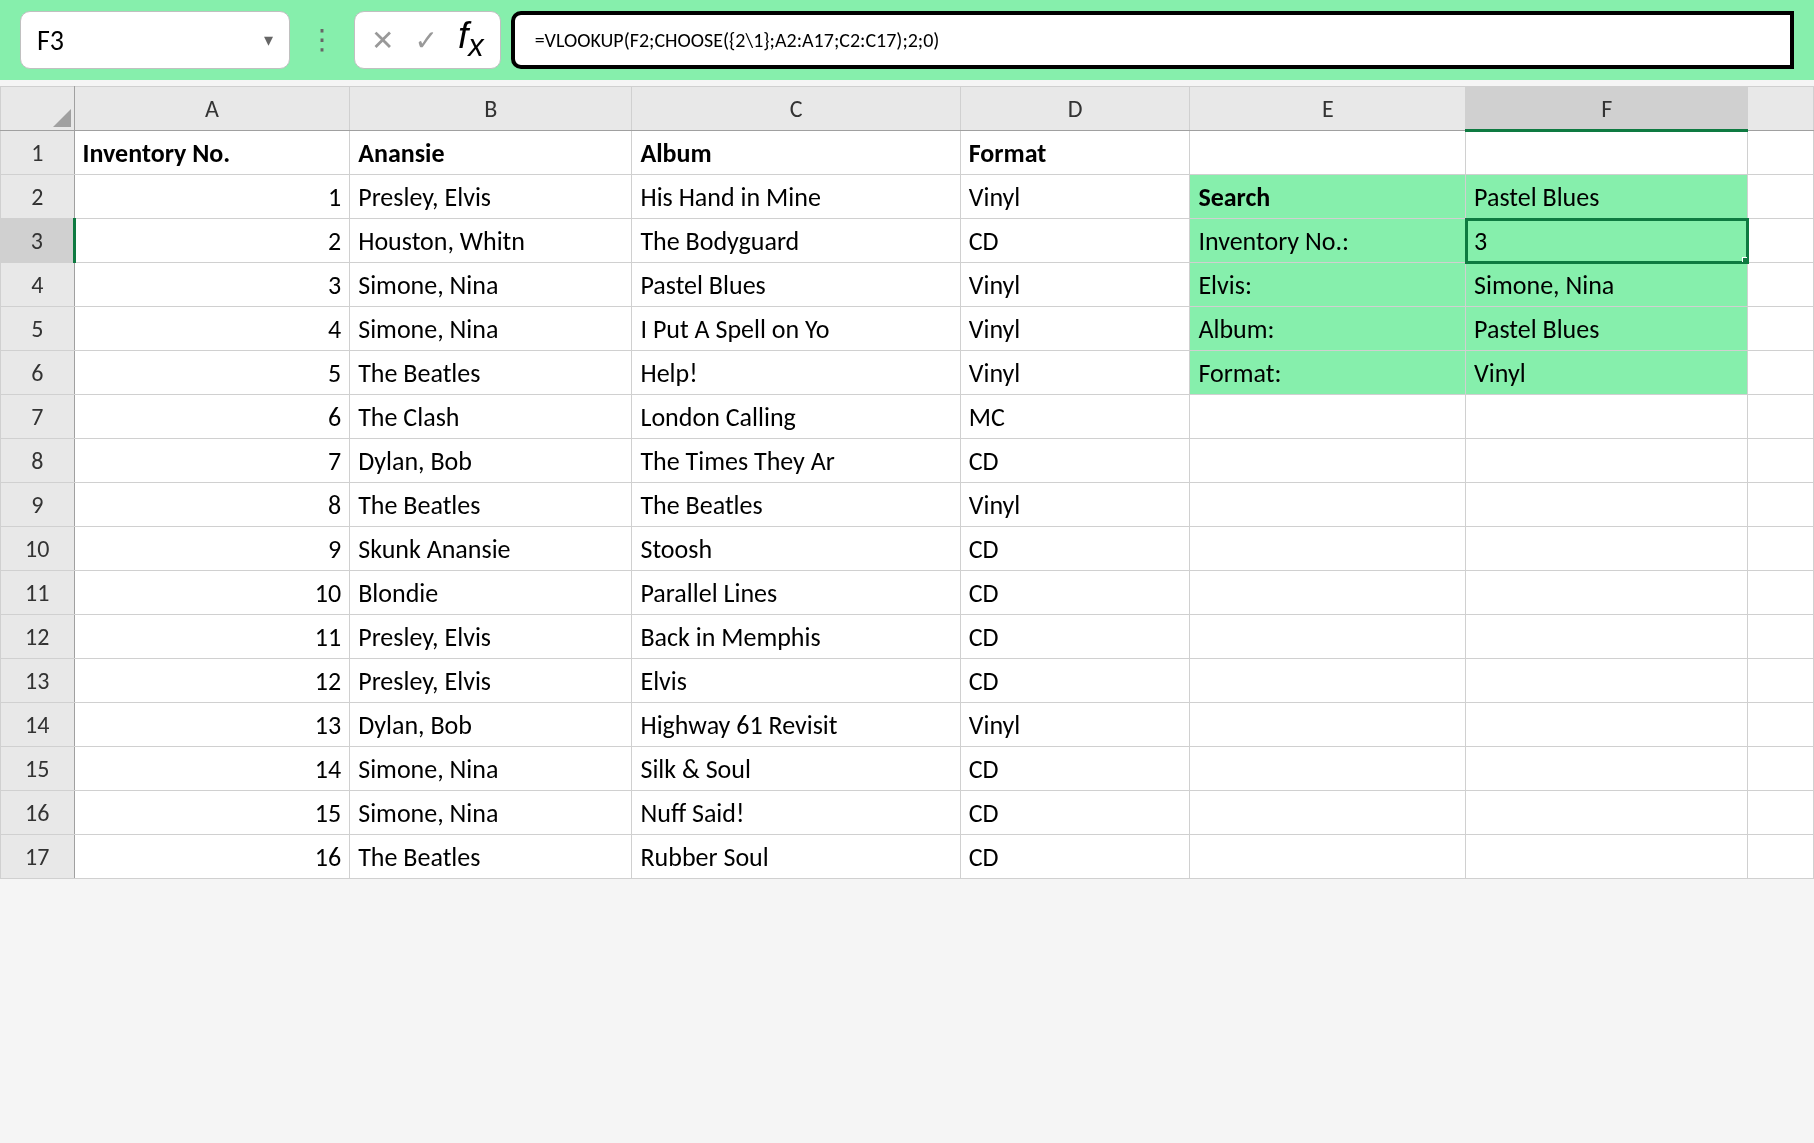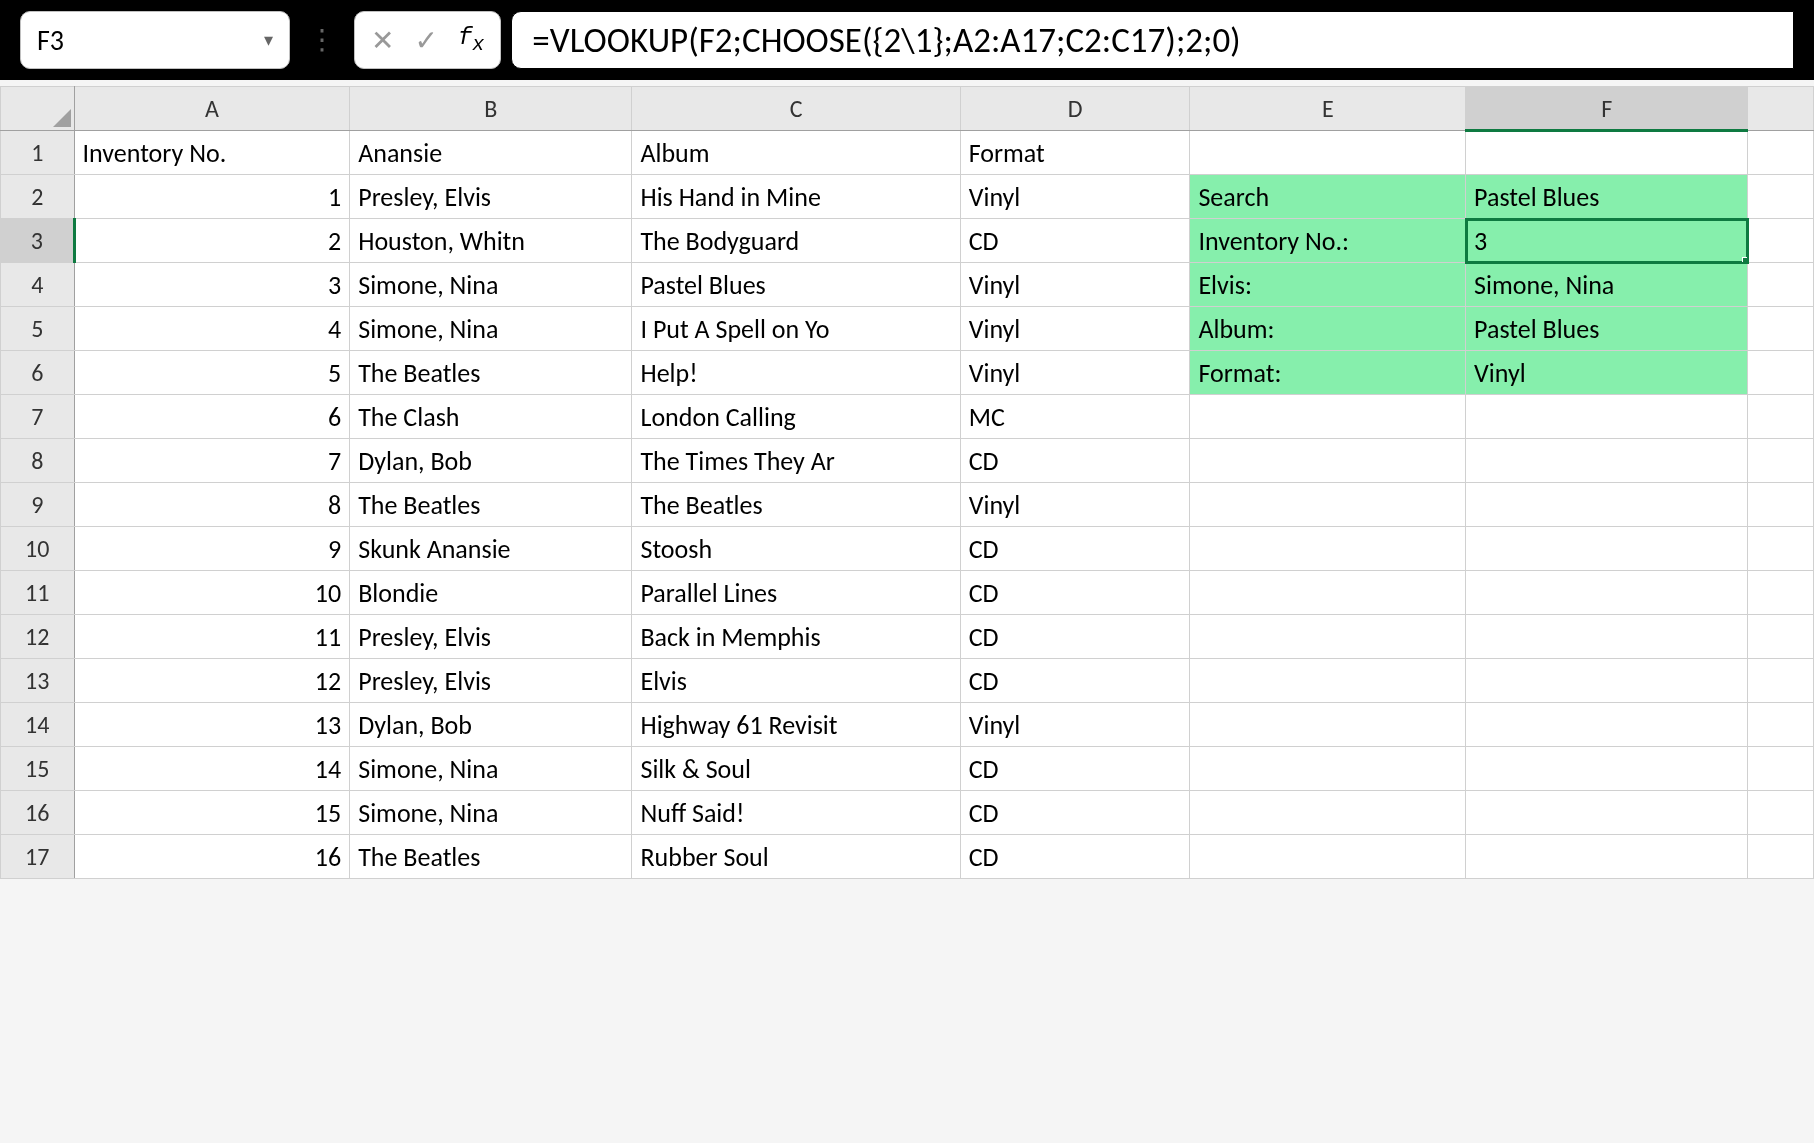--- a/index.html
+++ b/index.html
@@ -11,21 +11,21 @@
       font-family: Calibri, Arial, sans-serif;
       font-size: 24px;
       background: #f5f5f5;
       overflow: hidden;
     }
     .formula-bar {
       display: flex;
       align-items: center;
       padding: 8px 20px;
       gap: 10px;
-      background: #000000;
+      background: #86efac;
       height: 80px;
     }
     .name-box {
       width: 270px;
       height: 58px;
       background: white;
       border: 1px solid #c0c0c0;
       border-radius: 10px;
       display: flex;
       align-items: center;
@@ -52,34 +52,34 @@
       align-items: center;
       padding: 0 16px;
       gap: 20px;
     }
     .cancel-icon, .check-icon {
       color: #999;
       font-size: 28px;
     }
     .fx-label {
       font-style: italic;
-      font-size: 24px;
-      font-family: Liberation Mono, monospace;
+      font-size: 37px;
+      font-family: Liberation Sans, sans-serif;
     }
     .formula-input {
       flex: 1;
       height: 58px;
       background: white;
-      border: 1px solid #000000;
+      border: 4px solid #000000;
       border-top-left-radius: 10px;
       border-bottom-left-radius: 10px;
       display: flex;
       align-items: center;
       padding: 0 20px;
-      font-size: 35px;
+      font-size: 20px;
     }
     .spreadsheet {
       background: white;
       margin-top: 6px;
     }
     table {
       border-collapse: collapse;
       width: 100%;
     }
     td, th {
@@ -138,21 +138,21 @@
     .col-E { width: 210px; }
     .col-F { width: 215px; }
     .col-G { width: 50px; }
     .cell {
       padding: 4px 8px;
       font-size: 26px;
       white-space: nowrap;
       overflow: hidden;
     }
     .cell.bold {
-      font-weight: normal;
+      font-weight: bold;
     }
     .cell.right {
       text-align: right;
     }
     .cell.shaded {
       background: #86efac;
     }
     .selected-cell {
       position: relative;
       outline: 3px solid #0e7a41;

